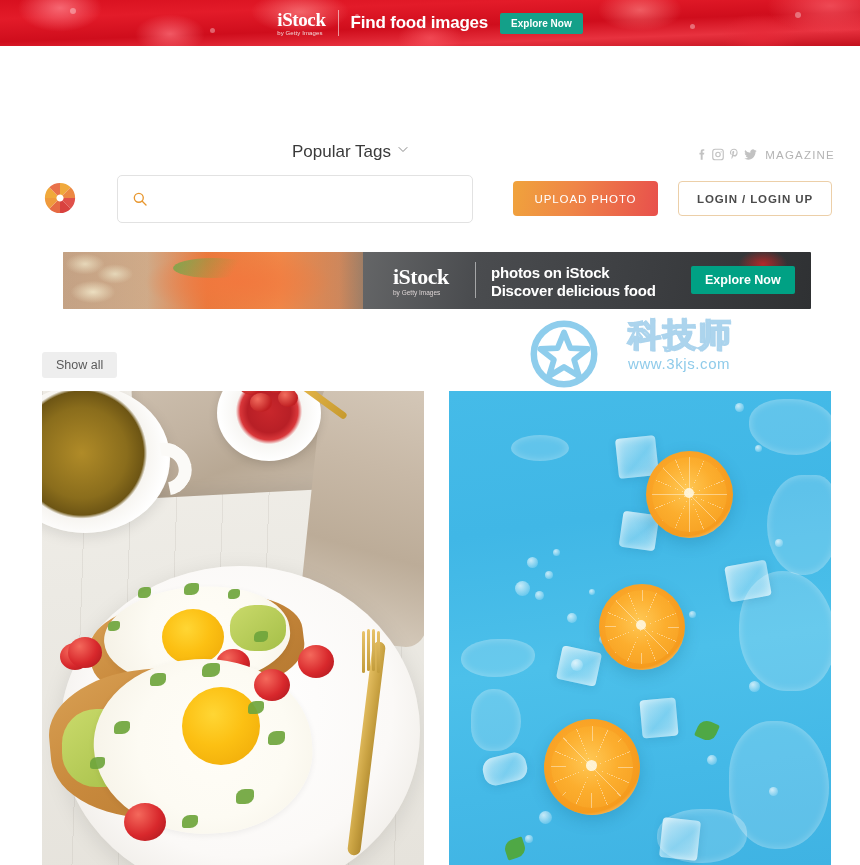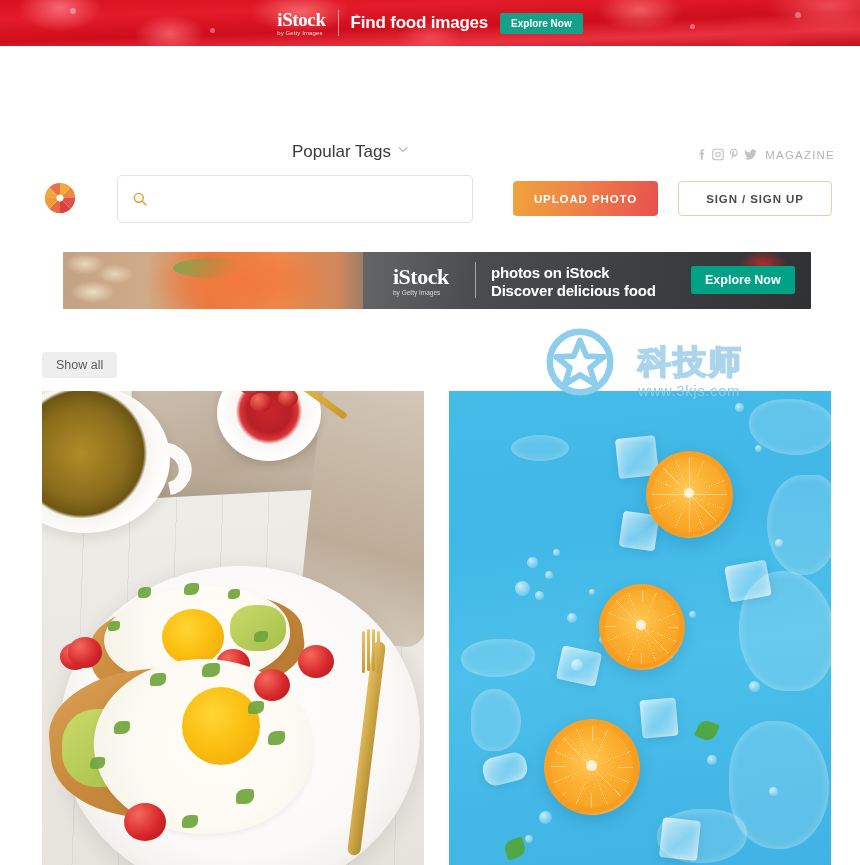--- a/index.html
+++ b/index.html
@@ -78,21 +78,21 @@
   .search-ico { width:16px; height:16px; flex:0 0 16px; margin-right:14px; }
   .search-ico svg { display:block; }
   .search-input {
     border:none; outline:none; flex:1; font-size:14.5px; color:#9a9a9a;
     font-family:"Liberation Sans", sans-serif; background:transparent;
   }
   .search-input::placeholder { color:#9a9a9a; }
   .btn-upload {
     position:absolute; left:513px; top:181px; width:145px; height:35px;
     background:linear-gradient(100deg,#f0a33c 0%, #ef8547 42%, #e8504c 100%);
-    color:#fff; font-size:11.5px; font-weight:700; letter-spacing:.9px;
+    color:#fff; font-size:11.5px; font-weight:400; letter-spacing:.9px;
     border:none; border-radius:4px; cursor:pointer;
   }
   .btn-login {
     position:absolute; left:678px; top:181px; width:154px; height:35px;
     background:#fff; color:#4b4b4b; font-size:11.5px; font-weight:700; letter-spacing:.9px;
     border:1px solid #eccfa8; border-radius:4px; cursor:pointer;
   }
 
   
   .banner2 {
@@ -144,22 +144,22 @@
   .sec-title {
     font-size:15px; font-weight:700; color:#6e6e6e; letter-spacing:.4px;
   }
   .show-all {
     background:#eeeeee; color:#5a5a5a; font-size:12.5px;
     padding:6px 14px; border-radius:3px; border:none; cursor:pointer;
   }
 
   
   .watermark {
-    position:absolute; left:544px; top:318px; width:235px; height:80px;
-    display:flex; align-items:flex-end; gap:22px; pointer-events:none; z-index:40;
+    position:absolute; left:528px; top:318px; width:235px; height:80px;
+    display:flex; align-items:flex-start; gap:28px; pointer-events:none; z-index:40;
   }
   .wm-logo { width:72px; height:72px; flex:0 0 72px; }
   .wm-text { line-height:1; }
   .wm-cn {
     font-size:33px; font-weight:700; color:#ffffff; letter-spacing:2px;
     text-shadow: 0 0 1px rgba(150,200,230,.9), 1px 1px 0 rgba(176,214,238,.95), -1px 0 0 rgba(176,214,238,.8);
     -webkit-text-stroke: 1.3px rgba(168,210,236,.95);
   }
   .wm-url {
     font-size:15px; color:#8fcbea; letter-spacing:.6px; margin-top:5px; font-weight:400;
@@ -358,21 +358,21 @@
   <div class="search-wrap">
     <span class="search-ico">
       <svg viewBox="0 0 20 20" width="16" height="16">
         <circle cx="8.5" cy="8.5" r="5.6" fill="none" stroke="#e8972f" stroke-width="1.7"></circle>
         <line x1="12.8" y1="12.8" x2="17.5" y2="17.5" stroke="#e8972f" stroke-width="1.7" stroke-linecap="round"></line>
       </svg>
     </span>
   </div>
 
   <button class="btn-upload">UPLOAD PHOTO</button>
-  <button class="btn-login">SIGN / SIGN UP</button>
+  <button class="btn-login">LOGIN / LOGIN UP</button>
 
   <div class="banner2">
     <div class="salmon"></div>
     <div class="banner2-inner">
       <div class="b2-logo">
         <div class="big">iStock</div>
         <div class="small">by Getty Images</div>
       </div>
       <div class="b2-vbar"></div>
       <div class="b2-head">

